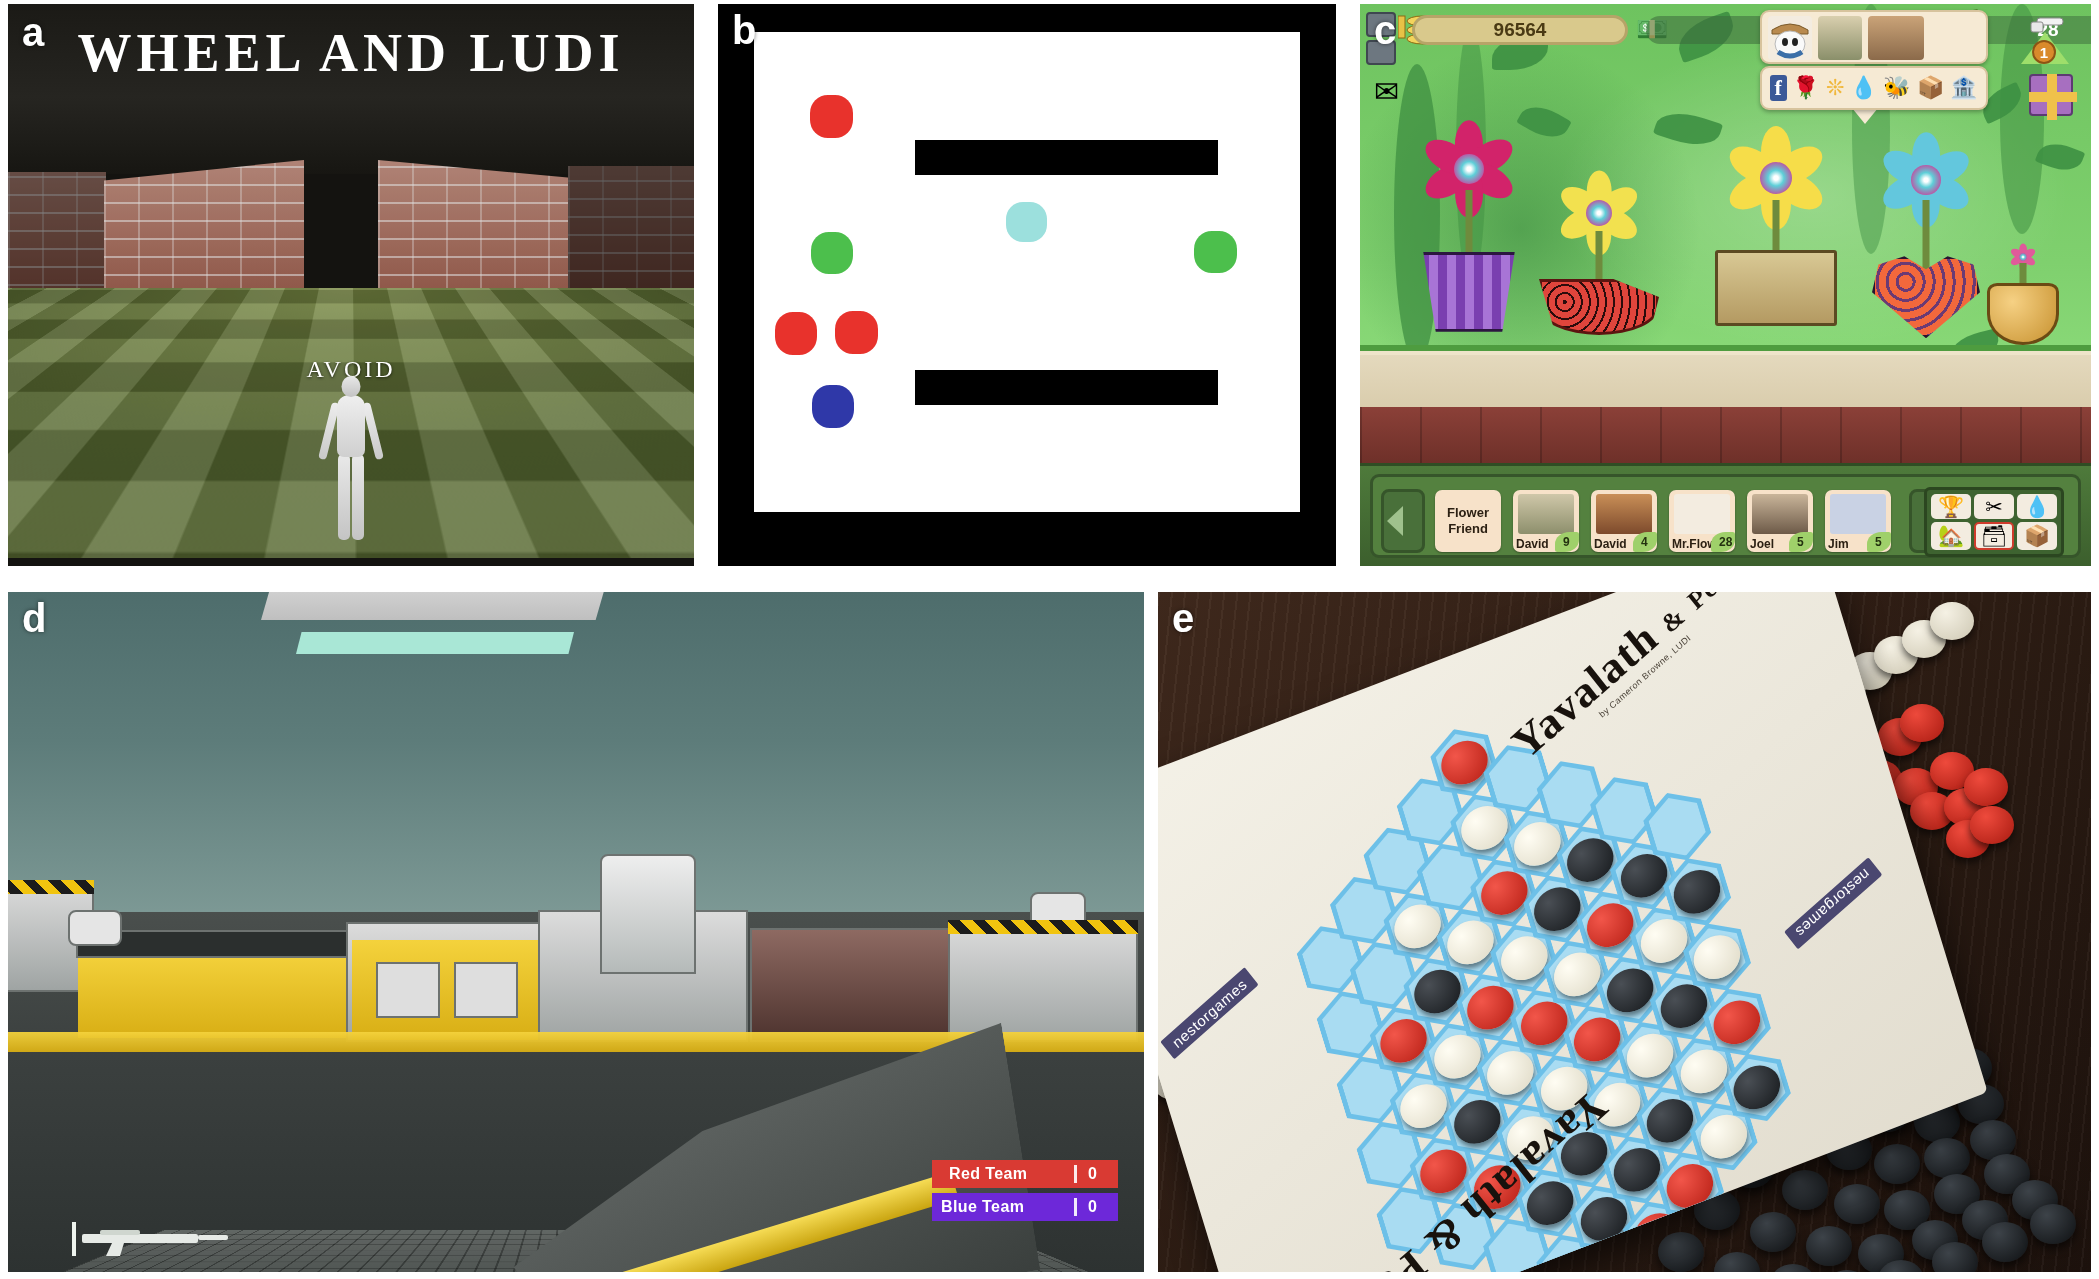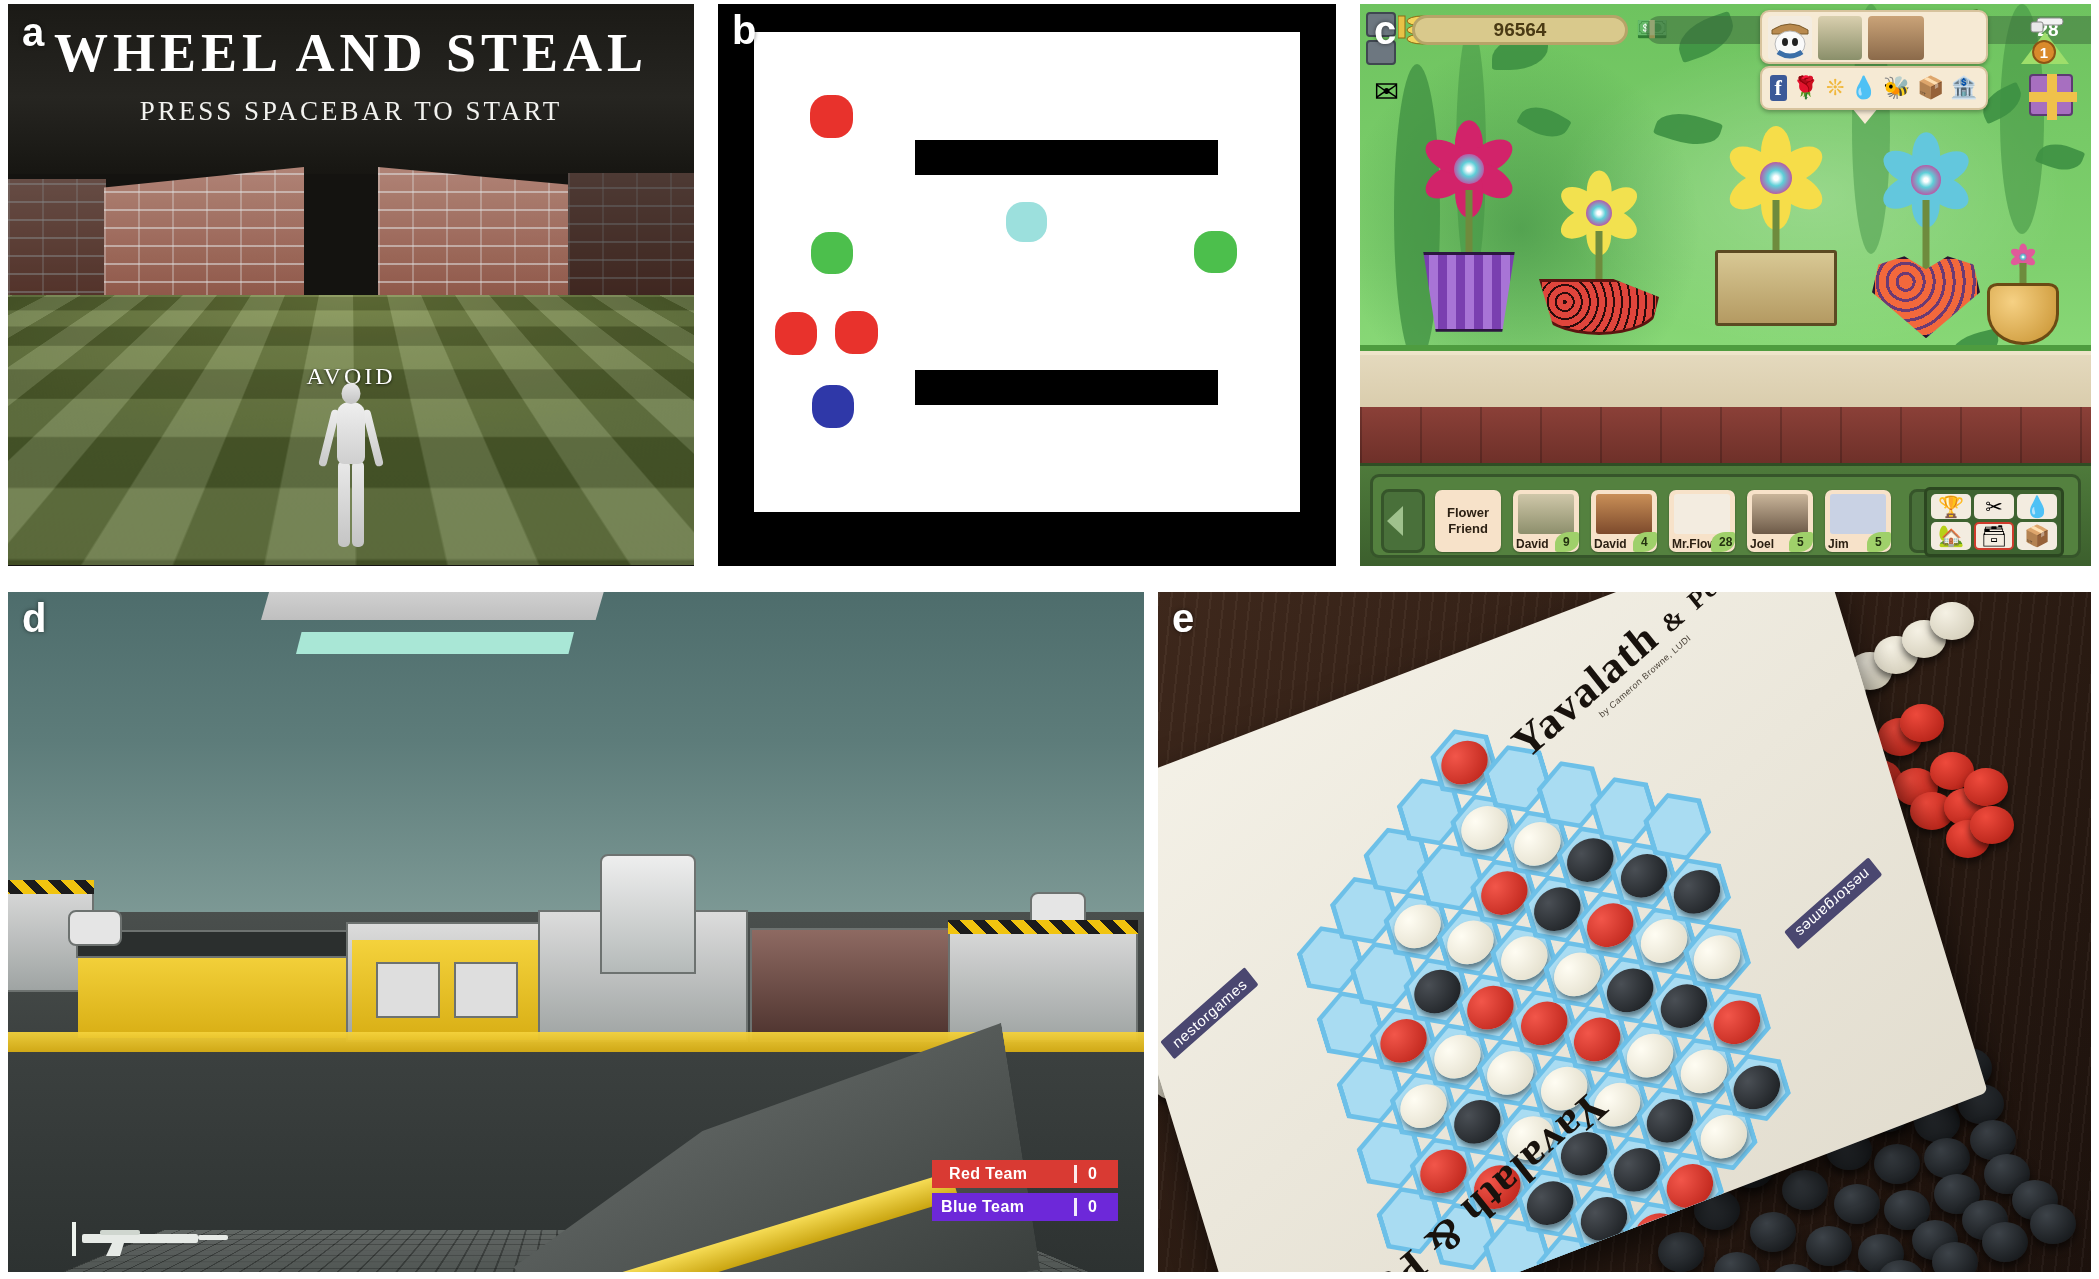--- a/index.html
+++ b/index.html
@@ -31,21 +31,21 @@
     text-align:center; color:#fff;
     font-family:"Liberation Serif", serif;
     font-size:54px; font-weight:700; letter-spacing:5px;
   }
   .a-sub {
     position:absolute; left:0; top:92px; width:100%;
     text-align:center; color:#f2f2ef;
     font-family:"Liberation Serif", serif;
     font-size:27px; letter-spacing:3px;
   }
-  .a-world { position:absolute; left:0; top:163px; width:100%; height:398px; overflow:hidden;text-decoration:underline; }
+  .a-world { position:absolute; left:0; top:156px; width:100%; height:398px; overflow:hidden;text-decoration:underline; }
   .a-floor {
     position:absolute; left:-34%; top:128px; width:168%; height:290px;
     background:
       repeating-linear-gradient(90deg, rgba(255,255,255,.10) 0 34px, rgba(0,0,0,.10) 34px 68px),
       repeating-linear-gradient(0deg, rgba(0,0,0,.18) 0 26px, rgba(255,255,255,.07) 26px 52px),
       radial-gradient(ellipse at 50% 0%, #7d8b4e 0%, #5e6d3b 40%, #495a30 100%);
     transform:perspective(300px) rotateX(62deg);
     transform-origin:50% 0%;
     filter:saturate(1.15) blur(.4px);
   }
@@ -279,22 +279,21 @@
       <div class="a-avoid">AVOID</div>
       <div class="a-avatar">
         <div class="a-armL"></div>
         <div class="a-armR"></div>
         <div class="a-legL"></div>
         <div class="a-legR"></div>
         <div class="a-torso"></div>
         <div class="a-head"></div>
       </div>
     </div>
-    <div class="a-title">WHEEL AND STEAL</div>
-    <div class="a-sub">PRESS SPACEBAR TO START</div>
+    <div class="a-title">WHEEL AND LUDI</div>
     <div class="plabel" style="left:14px; top:8px;">a</div>
   </div>
 
   <div class="panel" id="panel-b">
     <div class="b-arena" id="b-arena">
         <div class="b-wall" style="left: 29.5%; top: 22.5%; width: 55.5%; height: 7.2%;"></div>
         <div class="b-wall" style="left: 29.5%; top: 70.5%; width: 55.5%; height: 7.2%;"></div>
         <div class="b-dot" style="left: 10.3%; top: 13.2%; width: 7.8%; padding-bottom: 7.8%; height: 0px; background: rgb(232, 50, 44);"></div>
         <div class="b-dot" style="left: 10.4%; top: 41.6%; width: 7.8%; padding-bottom: 7.8%; height: 0px; background: rgb(76, 191, 76);"></div>
         <div class="b-dot" style="left: 3.8%; top: 58.4%; width: 7.8%; padding-bottom: 7.8%; height: 0px; background: rgb(232, 50, 44);"></div>

